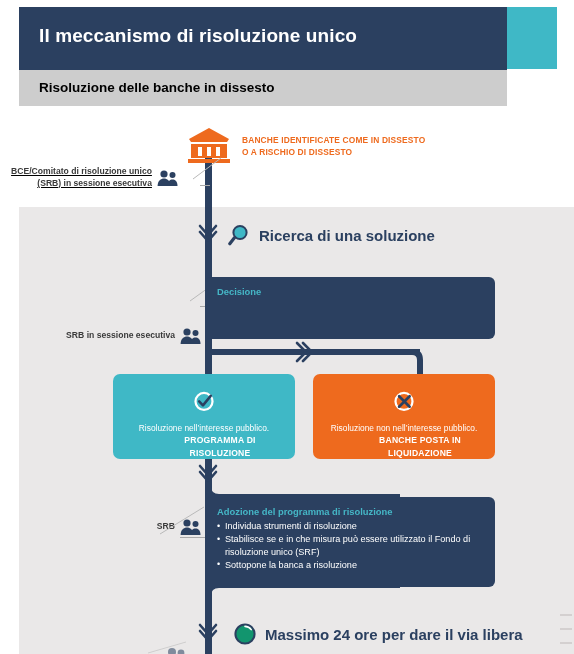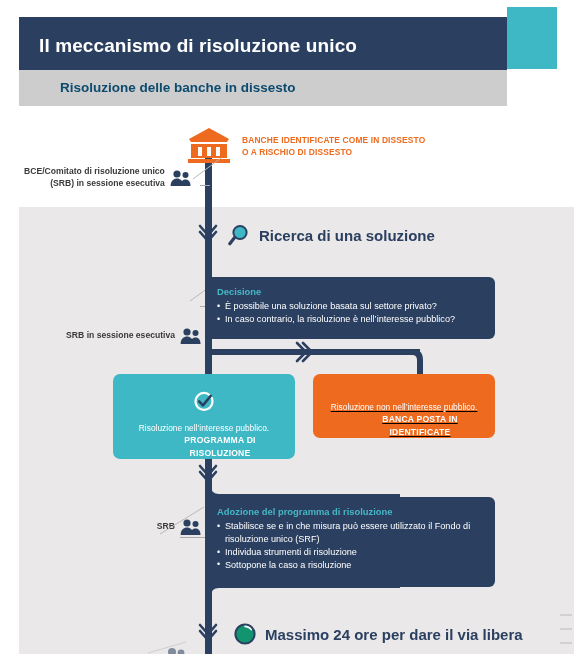--- a/index.html
+++ b/index.html
@@ -47,21 +47,21 @@
     position: absolute;
     left: 507px;
     top: 7px;
     width: 50px;
     height: 62px;
     background: #3fb8c6;
   }
   .header-bar {
     position: absolute;
     left: 19px;
-    top: 17px;
+    top: 7px;
     width: 488px;
     height: 74px;
     background: #2b4060;
   }
   .header-title {
     position: absolute;
     left: 20px;
     top: 18px;
     color: #ffffff;
     font-size: 19px;
@@ -74,25 +74,24 @@
     left: 19px;
     top: 70px;
     width: 488px;
     height: 36px;
     background: #cdcdcd;
   }
   .subheader-title {
     position: absolute;
     left: 20px;
     top: 10px;
-    color: #0c4a6e;
+    color: #000000;
     font-size: 13.5px;
     font-weight: bold;
     white-space: nowrap;
-    margin-left: 21px;
   }
 
   
   .spine {
     position: absolute;
     background: #2b4060;
   }
   .spine-main {
     left: 205px;
     top: 150px;
@@ -324,21 +323,21 @@
     <path d="M22 1 L42 12 L40 15 L4 15 L2 12 Z" fill="#ee6a1e"></path>
     <rect x="4" y="17" width="36" height="14" fill="#ee6a1e"></rect>
     <rect x="11" y="20" width="4" height="9" fill="#ffffff"></rect>
     <rect x="20" y="20" width="4" height="9" fill="#ffffff"></rect>
     <rect x="29" y="20" width="4" height="9" fill="#ffffff"></rect>
     <rect x="1" y="32" width="42" height="4" fill="#ee6a1e"></rect>
   </svg>
   <div class="bank-label">BANCHE IDENTIFICATE COME IN DISSESTO
 O A RISCHIO DI DISSESTO</div>
 
-  <div class="actor" style="left:24px; top:166px; width:178px; justify-content:flex-start;">
+  <div class="actor" style="left:6px; top:166px; width:178px; justify-content:center;text-decoration:underline;">
     <div class="actor-text">BCE/Comitato di risoluzione unico
 (SRB) in sessione esecutiva</div>
     <svg class="actor-icon" viewBox="0 0 22 18">
       <circle cx="7" cy="5" r="3.6" fill="#2b4060"></circle>
       <path d="M0.6 17 C0.6 11.5 4 9.4 7 9.4 C10 9.4 13.4 11.5 13.4 17 Z" fill="#2b4060"></path>
       <circle cx="15.5" cy="6" r="3" fill="#2b4060"></circle>
       <path d="M10.5 17 C10.5 12.4 13 10.6 15.5 10.6 C18 10.6 20.5 12.4 20.5 17 Z" fill="#2b4060"></path>
     </svg>
   </div>
   <div class="leader-line" style="left:200px; top:185px; width:10px;"></div>
@@ -363,69 +362,65 @@
       <path d="M10.5 17 C10.5 12.4 13 10.6 15.5 10.6 C18 10.6 20.5 12.4 20.5 17 Z" fill="#2b4060"></path>
     </svg>
   </div>
   <div class="leader-line" style="left:200px; top:306px; width:10px;"></div>
   <svg style="position:absolute; left:188px; top:276px; width:38px; height:26px;" viewBox="0 0 38 26">
     <path d="M2 25 L34 2" stroke="#b9b9b9" stroke-width="1" fill="none"></path>
   </svg>
 
   <div class="navy-box" style="left:205px; top:277px; width:290px; height:62px;">
     <div class="box-heading">Decisione</div>
-    <ul class="bullets">
-      <li>È possibile una soluzione basata sul settore privato?</li>
-      <li>In caso contrario, la risoluzione è nell’interesse pubblico?</li>
-    </ul>
   </div>
 
   <div class="outcome-box outcome-teal" style="left:113px; top:374px; width:182px; height:85px;">
     <svg class="outcome-icon" viewBox="0 0 28 28">
       <circle cx="14" cy="14" r="11.4" fill="none" stroke="#ffffff" stroke-width="3"></circle>
       <path d="M7.5 14 L12.6 19.2 L23 6.5" fill="none" stroke="#2b4060" stroke-width="3.4" stroke-linecap="round" stroke-linejoin="round"></path>
     </svg>
     <div class="outcome-text">
       <span>Risoluzione nell’interesse pubblico.</span>
       <span class="caps">PROGRAMMA DI RISOLUZIONE</span>
     </div>
   </div>
 
-  <div class="outcome-box outcome-orange" style="left:313px; top:374px; width:182px; height:64px;text-decoration:underline;">
+  <div class="outcome-box outcome-orange" style="left:313px; top:374px; width:182px; height:85px;">
     <svg class="outcome-icon" viewBox="0 0 28 28">
       <circle cx="14" cy="14" r="11.4" fill="none" stroke="#ffffff" stroke-width="3"></circle>
       <path d="M7.5 7 L21.5 21" fill="none" stroke="#2b4060" stroke-width="3.6" stroke-linecap="round"></path>
       <path d="M21.5 7 L7.5 21" fill="none" stroke="#2b4060" stroke-width="3.6" stroke-linecap="round"></path>
     </svg>
     <div class="outcome-text">
       <span>Risoluzione non nell’interesse pubblico.</span>
-      <span class="caps">BANCA POSTA IN IDENTIFICATE</span>
+      <span class="caps">BANCHE POSTA IN LIQUIDAZIONE</span>
     </div>
   </div>
 
   <div class="actor" style="left:120px; top:518px; width:82px; justify-content:flex-end;">
     <div class="actor-text">SRB</div>
     <svg class="actor-icon" viewBox="0 0 22 18">
       <circle cx="7" cy="5" r="3.6" fill="#2b4060"></circle>
       <path d="M0.6 17 C0.6 11.5 4 9.4 7 9.4 C10 9.4 13.4 11.5 13.4 17 Z" fill="#2b4060"></path>
       <circle cx="15.5" cy="6" r="3" fill="#2b4060"></circle>
       <path d="M10.5 17 C10.5 12.4 13 10.6 15.5 10.6 C18 10.6 20.5 12.4 20.5 17 Z" fill="#2b4060"></path>
     </svg>
   </div>
   <div class="leader-line" style="left:180px; top:537px; width:30px;"></div>
   <svg style="position:absolute; left:158px; top:505px; width:50px; height:30px;" viewBox="0 0 50 30">
     <path d="M2 29 L46 2" stroke="#b9b9b9" stroke-width="1" fill="none"></path>
   </svg>
 
   <div class="navy-box" style="left:205px; top:497px; width:290px; height:90px;">
     <div class="box-heading">Adozione del programma di risoluzione</div>
     <ul class="bullets">
+      <li>Individua strumenti di risoluzione</li>
       <li>Stabilisce se e in che misura può essere utilizzato il Fondo di risoluzione unico (SRF)</li>
-      <li>Individua strumenti di risoluzione</li>
-      <li>Sottopone la caso a risoluzione</li>
+      <li>Sottopone la banca a risoluzione</li>
     </ul>
   </div>
 
   <svg style="position:absolute; left:200px; top:585px; width:200px; height:26px;" viewBox="0 0 200 26">
     <path d="M8 26 V11 Q8 0 19 0 H200" fill="none" stroke="#2b4060" stroke-width="6"></path>
   </svg>
 
   <div class="step-row" style="left:234px; top:623px;">
     <svg style="width:22px; height:22px;" viewBox="0 0 22 22">
       <circle cx="11" cy="11" r="9.6" fill="#12956e" stroke="#2b4060" stroke-width="2"></circle>

